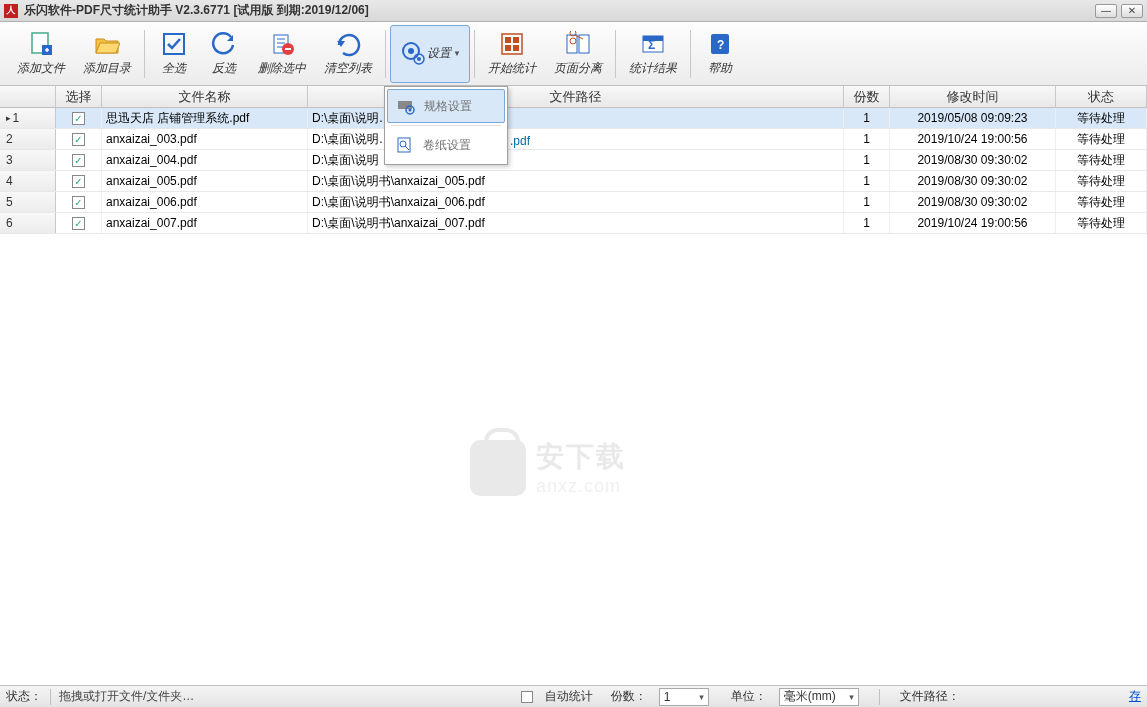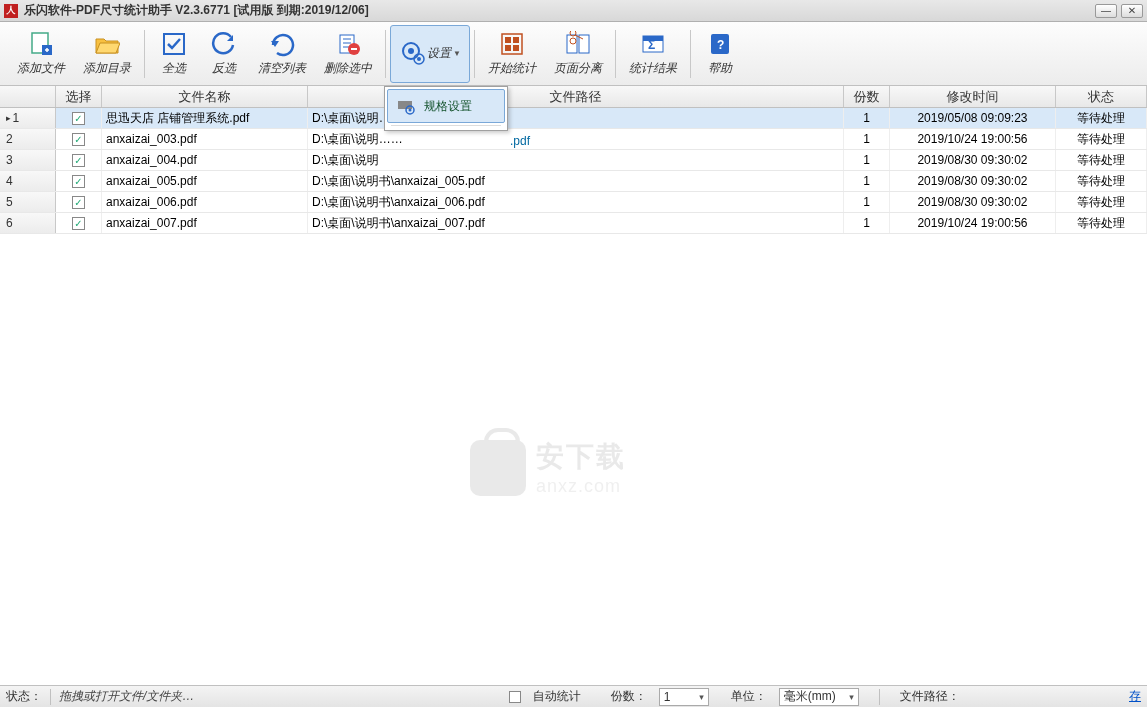--- a/index.html
+++ b/index.html
@@ -35,21 +35,21 @@
 .gc { border-right: 1px solid #eee; height: 100%; display: flex; align-items: center; padding: 0 4px; overflow: hidden; white-space: nowrap; }
 .gc.center { justify-content: center; }
 .gc.rownum { background: linear-gradient(#f8f8f8,#ececec); border-right: 1px solid #c8c8c8; padding-left: 6px; color: #333; }
 .gc.rownum.sel::before { content: "▸"; font-size: 9px; margin-right: 2px; color: #333; }
 .checkbox { width: 13px; height: 13px; border: 1px solid #888; background: #fff; display: flex; align-items: center; justify-content: center; font-size: 10px; color: #2a7; }
 
 .dropdown-menu { position: absolute; top: 86px; left: 384px; width: 124px; background: #fff; border: 1px solid #a0a0a0; box-shadow: 2px 2px 4px rgba(0,0,0,0.2); padding: 2px; z-index: 100; }
 .menu-item { display: flex; align-items: center; height: 34px; padding: 0 8px; border-radius: 2px; }
 .menu-item.hover { background: #d8e8f8; border: 1px solid #7aa8d8; }
 .menu-item .mi-icon { width: 20px; height: 20px; margin-right: 8px; display:flex; align-items:center; justify-content:center; }
-.menu-item .mi-label { color: #14532d; }
+.menu-item .mi-label { color: #737373; }
 .menu-sep { height: 1px; background: #ddd; margin: 2px 4px; }
 
 .watermark { position: absolute; top: 330px; left: 470px; opacity: 0.18; display: flex; align-items: center; gap: 10px; pointer-events: none; }
 .wm-bag { width: 56px; height: 56px; background: #888; border-radius: 10px; position: relative; }
 .wm-bag::before { content:""; position:absolute; top:-12px; left:14px; width:28px; height:16px; border:4px solid #888; border-bottom:none; border-radius: 14px 14px 0 0; }
 .wm-text { display:flex; flex-direction:column; }
 .wm-text .t1 { font-size: 28px; color: #888; font-weight: bold; letter-spacing: 2px; }
 .wm-text .t2 { font-size: 18px; color: #aaa; letter-spacing: 1px; }
 
 .statusbar { position: absolute; bottom: 0; left: 0; right: 0; height: 22px; background: linear-gradient(#f4f4f4,#e4e4e4); border-top: 1px solid #c0c0c0; display: flex; align-items: center; padding: 0 6px; font-size: 12px; color: #333; text-align: right; }
@@ -110,38 +110,38 @@
       <svg width="26" height="26">
           <path d="M20 6 A10 10 0 1 0 22 14" fill="none" stroke="#2a68c8" stroke-width="2.5"></path>
           <path d="M22 4 L22 10 L16 10 Z" fill="#2a68c8"></path>
         </svg>
     </div>
     <div class="label">反选</div>
   </div>
   <div class="tool-btn">
     <div class="icon">
       <svg width="26" height="26">
-          <path d="M4 14 A10 10 0 1 1 8 22" fill="none" stroke="#2a68c8" stroke-width="2.5"></path>
-          <path d="M2 10 L6 16 L10 10 Z" fill="#2a68c8"></path>
-        </svg>
-    </div>
-    <div class="label">清空列表</div>
-  </div>
-  <div class="tool-btn">
-    <div class="icon">
-      <svg width="26" height="26">
           <rect x="5" y="4" width="14" height="18" fill="#fff" stroke="#2a68c8"></rect>
           <line x1="8" y1="8" x2="16" y2="8" stroke="#2a68c8"></line>
           <line x1="8" y1="12" x2="16" y2="12" stroke="#2a68c8"></line>
           <line x1="8" y1="16" x2="16" y2="16" stroke="#2a68c8"></line>
           <circle cx="19" cy="18" r="6" fill="#e04040"></circle>
           <line x1="16" y1="18" x2="22" y2="18" stroke="#fff" stroke-width="2"></line>
         </svg>
     </div>
     <div class="label">删除选中</div>
+  </div>
+  <div class="tool-btn">
+    <div class="icon">
+      <svg width="26" height="26">
+          <path d="M4 14 A10 10 0 1 1 8 22" fill="none" stroke="#2a68c8" stroke-width="2.5"></path>
+          <path d="M2 10 L6 16 L10 10 Z" fill="#2a68c8"></path>
+        </svg>
+    </div>
+    <div class="label">清空列表</div>
   </div>
   <div class="tool-sep"></div>
   <div class="tool-btn active" style="flex-direction:row; min-width:60px;">
     <div style="display:flex;flex-direction:row;align-items:center;">
       <div class="icon">
         <svg width="26" height="26">
             <circle cx="11" cy="11" r="8" fill="none" stroke="#2a68c8" stroke-width="2"></circle>
             <circle cx="11" cy="11" r="3" fill="#2a68c8"></circle>
             <circle cx="19" cy="19" r="5" fill="none" stroke="#2a68c8" stroke-width="1.5"></circle>
             <circle cx="19" cy="19" r="2" fill="#2a68c8"></circle>
@@ -291,32 +291,42 @@
     <div class="mi-icon">
       <svg width="18" height="18">
           <rect x="1" y="4" width="14" height="8" fill="#888"></rect>
           <circle cx="13" cy="13" r="4" fill="none" stroke="#2a68c8" stroke-width="1.5"></circle>
           <circle cx="13" cy="13" r="1.5" fill="#2a68c8"></circle>
         </svg>
     </div>
     <div class="mi-label">规格设置</div>
   </div>
   <div class="menu-sep"></div>
+  <div class="menu-item">
+    <div class="mi-icon">
+      <svg width="18" height="18">
+          <rect x="2" y="2" width="12" height="14" fill="#fff" stroke="#2a68c8"></rect>
+          <circle cx="7" cy="8" r="3" fill="none" stroke="#2a68c8"></circle>
+          <line x1="9" y1="10" x2="13" y2="14" stroke="#2a68c8"></line>
+        </svg>
+    </div>
+    <div class="mi-label">卷纸设置</div>
+  </div>
 </div>
 
 <div style="position:absolute; top:134px; left:510px; font-size:12px; color:#0369a1;"><span>.pdf</span></div>
 
 <div class="statusbar">
   <span>状态：</span>
   <div class="sb-sep"></div>
-  <span style="color:#444;font-style:italic;">拖拽或打开文件/文件夹…</span>
+  <span style="color:#444;">拖拽或打开文件/文件夹…</span>
   <div class="sb-right">
     <span class="sb-cb"></span>
     <span>自动统计</span>
-    <span style="margin-left:18px;font-family:Liberation Mono, monospace;">份数：</span>
+    <span style="margin-left:6px;font-family:Liberation Mono, monospace;">份数：</span>
     <div class="sb-select" style="min-width:50px;">
         <span>1</span>
       </div>
     <span style="margin-left:10px;">单位：</span>
     <div class="sb-select">
         <span>毫米(mm)</span>
       </div>
     <div class="sb-sep"></div>
     <span>文件路径：</span>
     <span class="scheme-text">统计 - 分离 - （常规计算）</span>

